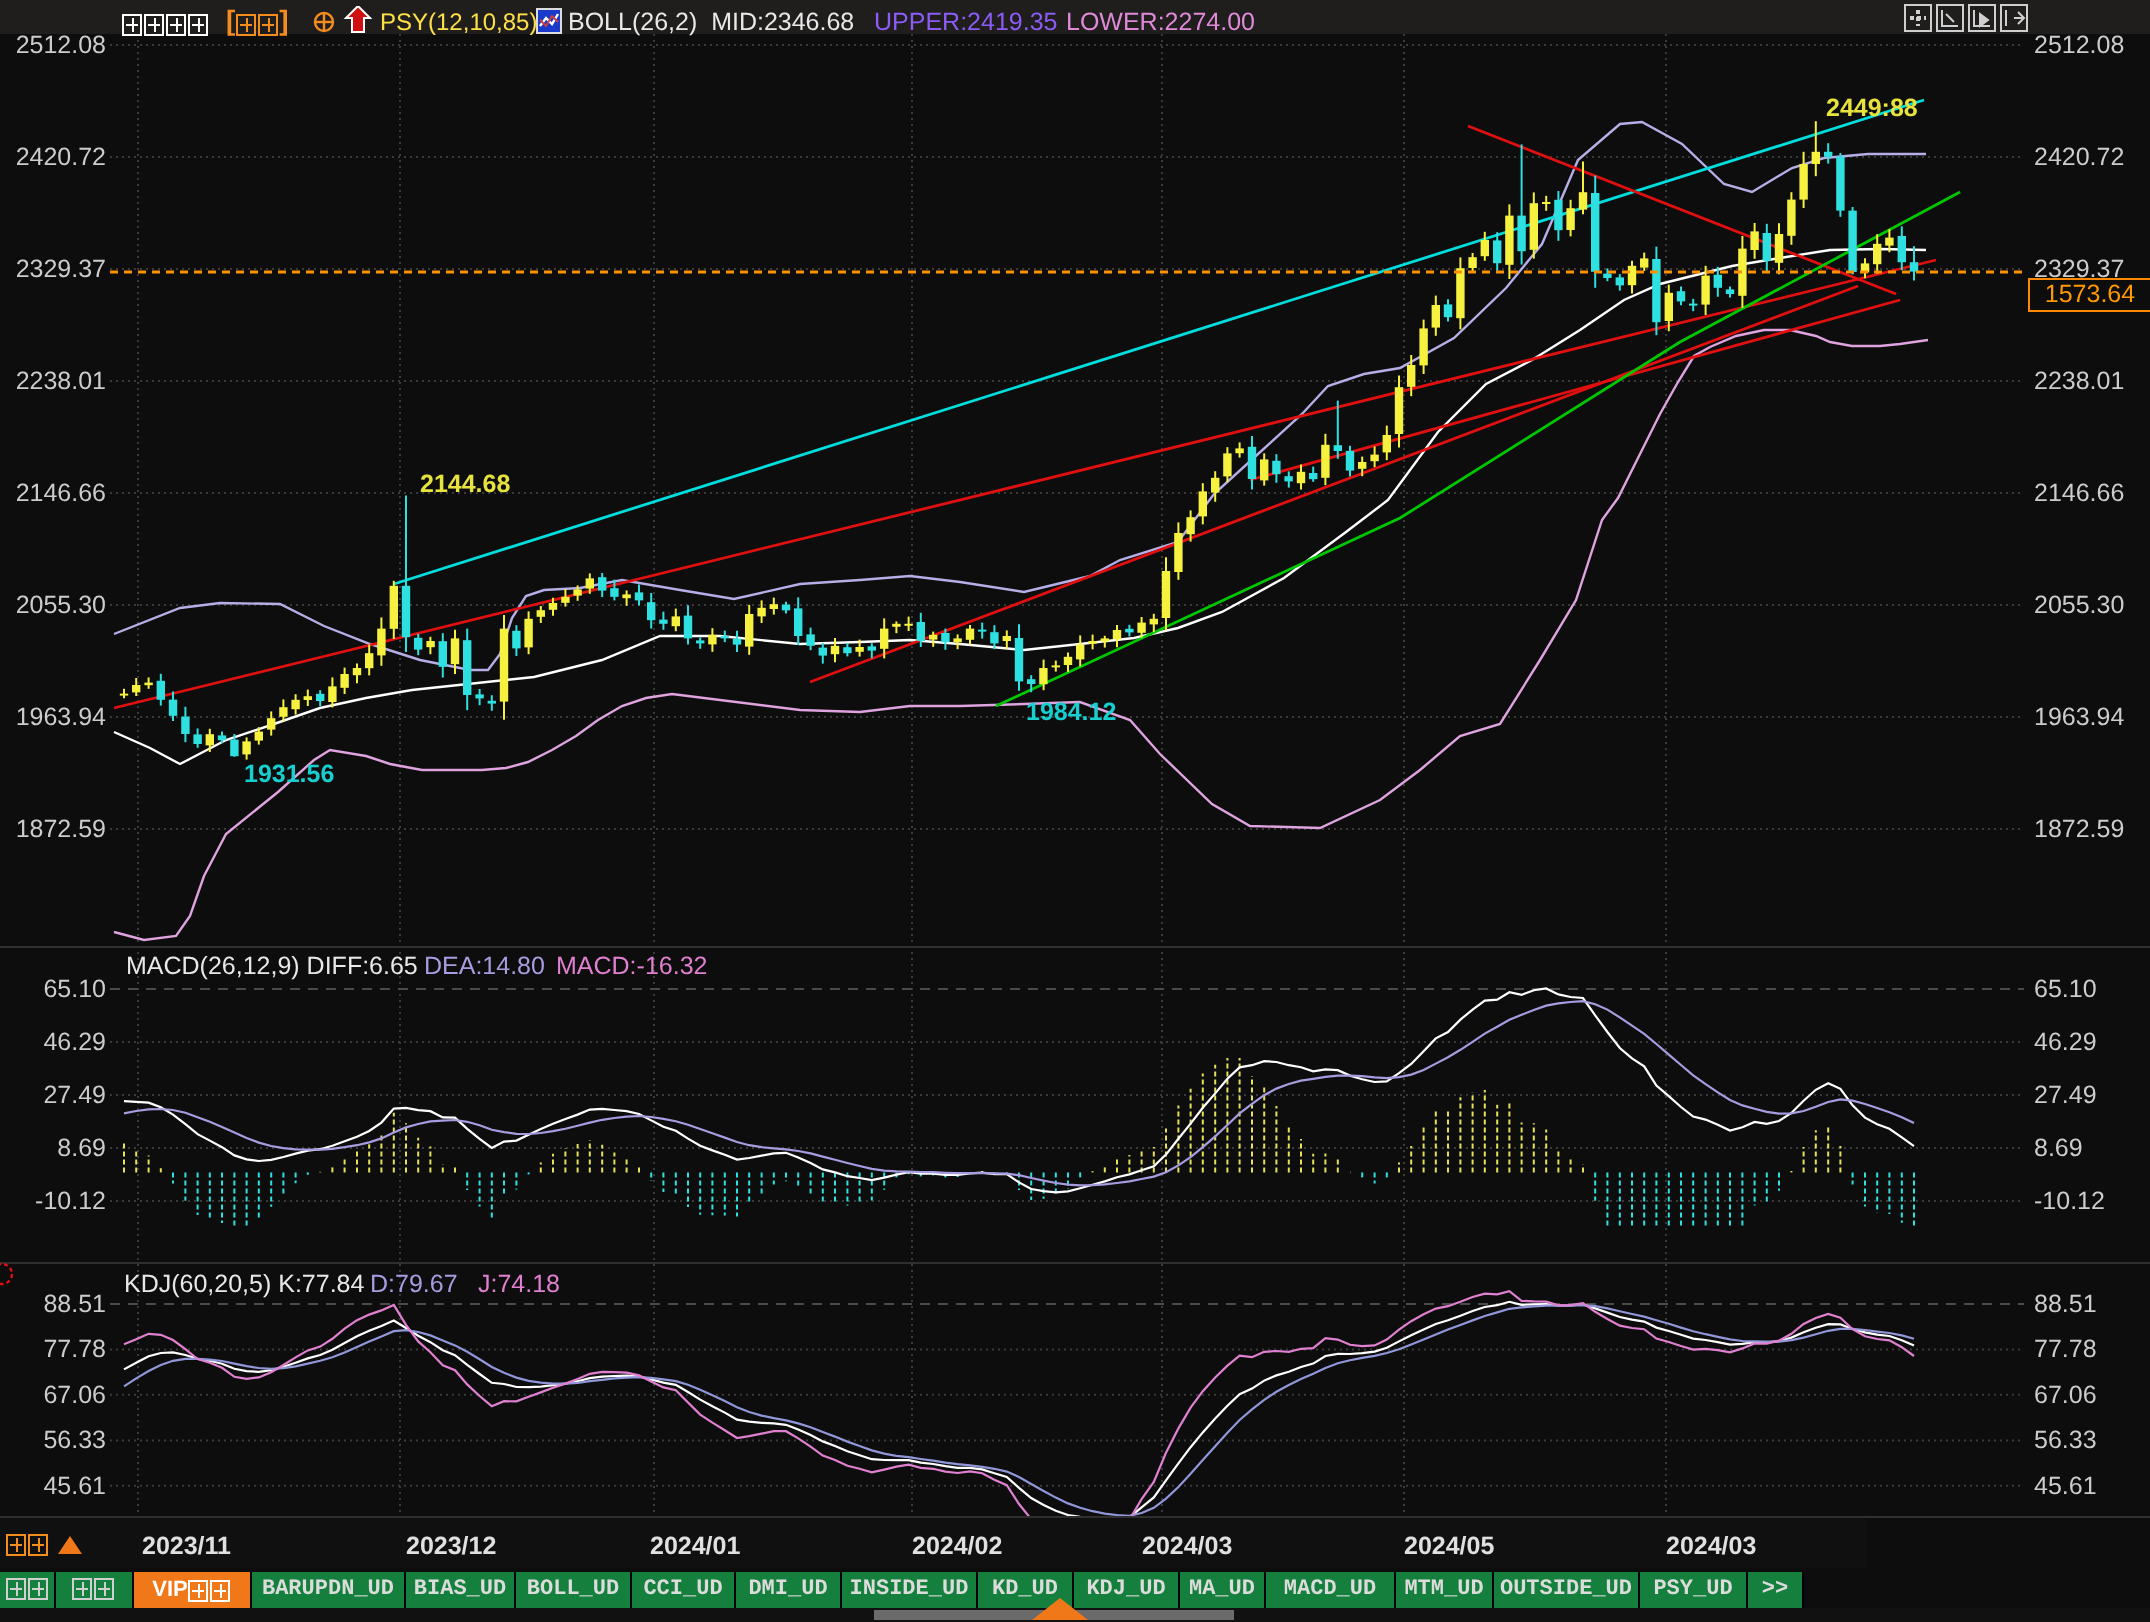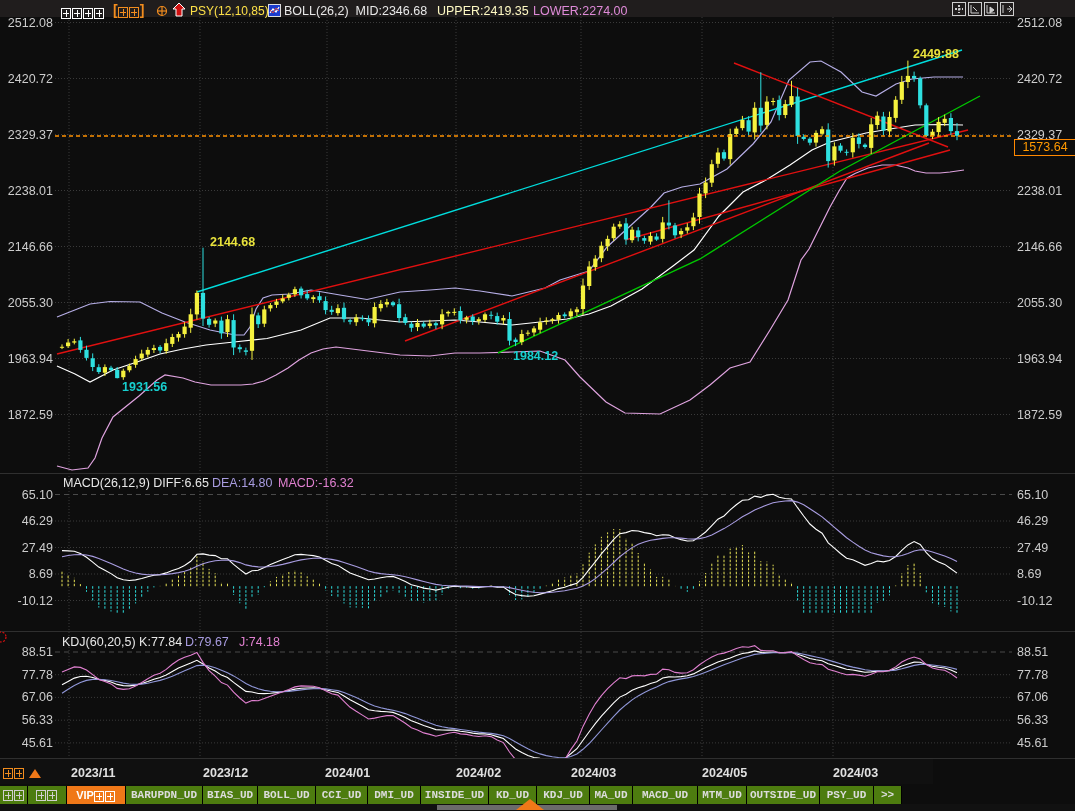--- a/index.html
+++ b/index.html
@@ -7,21 +7,21 @@
 .t{position:absolute;white-space:nowrap;}
 .cj{display:inline-block;width:10px;height:11px;border:1px solid #fff;position:relative;
   margin-right:1px;vertical-align:middle;box-sizing:border-box;}
 .cj i{position:absolute;left:1px;right:1px;top:4px;height:1px;}
 .cj b{position:absolute;top:1px;bottom:1px;left:4px;width:1px;}
 #pricebox{position:absolute;left:1014px;top:139px;width:60px;height:15px;border:1px solid #ff8800;
   color:#ff9900;font-size:12.5px;line-height:15px;text-align:center;background:#0d0d0d;}
 #daterow{position:absolute;left:0;top:759px;width:933px;height:25px;background:#101010;}
 .dl{position:absolute;top:7px;color:#e0e0e0;font-size:12.5px;font-weight:700;}
 #tabs{position:absolute;left:0;top:786px;width:902px;height:18px;background:#0d0d0d;}
-.tab{position:absolute;top:0;height:18px;background:#4d7c0f;border-right:1px solid #000;
+.tab{position:absolute;top:0;height:18px;background:#15803d;border-right:1px solid #000;
   color:#dcdcdc;font-family:"Liberation Mono",monospace;font-size:11px;font-weight:700;
   text-align:center;line-height:18px;}
 #strip{position:absolute;left:0;top:804px;width:1075px;height:7px;background:#111;}
 #thumb{position:absolute;left:437px;top:805px;width:180px;height:5px;background:#6b6b6b;}
 #tri{position:absolute;left:516px;top:799px;width:0;height:0;
   border-left:14px solid transparent;border-right:14px solid transparent;border-bottom:11px solid #f07818;}
 #fx{position:absolute;left:944px;top:756px;color:#e4eaee;font-size:31px;letter-spacing:3px;}
 </style></head><body>
 <div id="app">
 <svg width="1075" height="811" style="position:absolute;left:0;top:0">
@@ -571,21 +571,21 @@
   <line x1="6" y1="3.5" x2="6" y2="12.5" stroke="#f28d1e" stroke-width="1.2"></line>
   <path d="M24 13 L24 6 L21 6 L27 0 L33 6 L30 6 L30 13 Z" fill="#d01010" stroke="#fff" stroke-width="1" transform="translate(-4,0)"></path>
 </svg>
 <div class="t" style="left:190px;top:4px;color:#fde047;font-size:12px">PSY(12,10,85)</div>
 <svg class="t" style="left:268px;top:4px" width="13" height="13">
   <rect x="0.5" y="0.5" width="12" height="12" fill="#1a3acc" stroke="#dcdcdc"></rect>
   <polyline points="2,9 5,5 8,8 11,3" fill="none" stroke="#fff" stroke-width="1.2"></polyline>
   <polyline points="2,6 5,9 8,4 11,7" fill="none" stroke="#d04040" stroke-width="1"></polyline>
 </svg>
 <div class="t" style="left:284px;top:4px;color:#e8e8e8;font-size:12.5px">BOLL(26,2)&nbsp;&nbsp;MID:2346.68</div>
-<div class="t" style="left:437px;top:4px;color:#fef9c3;font-size:12.5px">UPPER:2419.35</div>
+<div class="t" style="left:437px;top:4px;color:#8b5cf6;font-size:12.5px">UPPER:2419.35</div>
 <div class="t" style="left:533px;top:4px;color:#df8ad8;font-size:12.5px">LOWER:2274.00</div>
 <svg class="t" style="left:952px;top:2px" width="66" height="16">
   <g stroke="#cfcfcf" fill="none">
   <rect x="0.5" y="0.5" width="13" height="13"></rect>
         <rect x="16.5" y="0.5" width="13" height="13"></rect>
   <rect x="32.5" y="0.5" width="13" height="13"></rect>
         <rect x="48.5" y="0.5" width="13" height="13"></rect>
   <path d="M3 7 H11 M7 3 V11" stroke-width="2" stroke-dasharray="2,1.5"></path>
   <path d="M19 3 V11 H27 M21 5 L25 9"></path>
   <path d="M35 3 V11 H43"></path>

